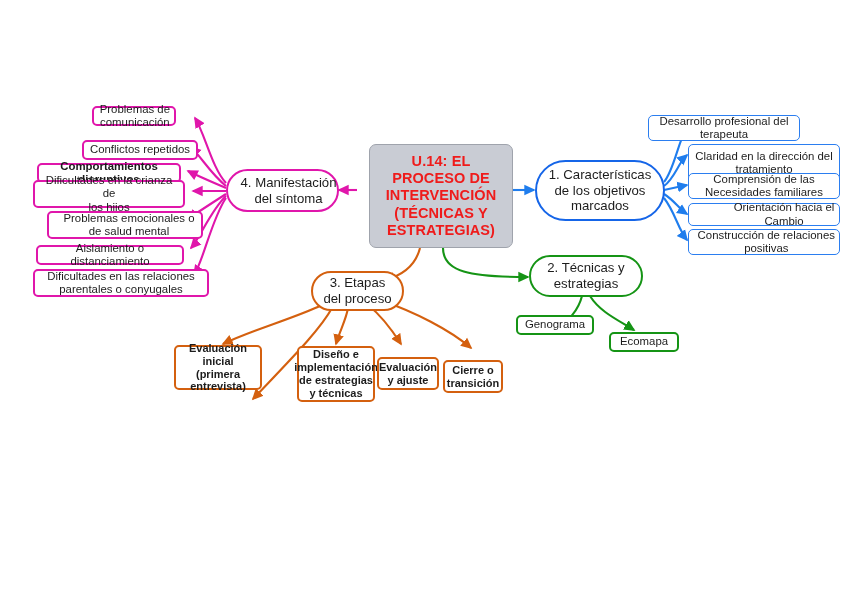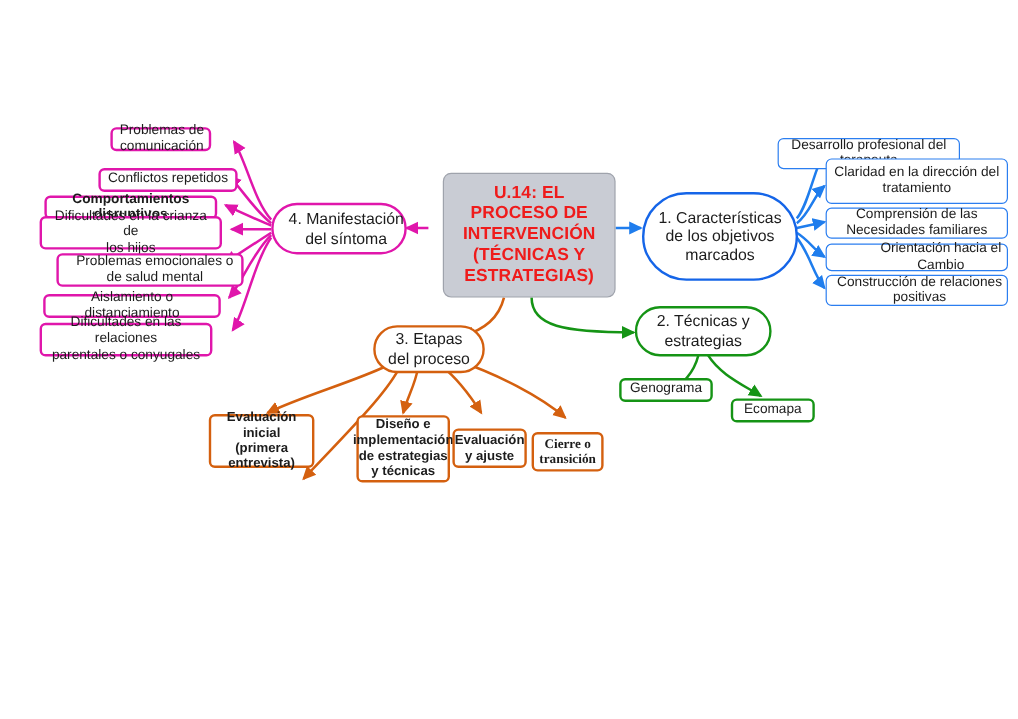--- a/index.html
+++ b/index.html
@@ -137,35 +137,35 @@
   <div class="node root" style="left:369px; top:144px; width:144px; height:104px;">
     <span>
       <span>U.14: EL</span>
       <span>PROCESO DE</span>
       <span>INTERVENCIÓN</span>
       <span>(TÉCNICAS Y</span>
       <span>ESTRATEGIAS)</span>
     </span>
   </div>
 
-  <div class="node pill pill-blue" style="left:535px; top:160px; width:130px; height:74px;">
+  <div class="node pill pill-blue" style="left:535px; top:160px; width:130px; height:61px;">
     <span>
       <span>1. Características</span>
       <span>de los objetivos</span>
       <span>marcados</span>
     </span>
   </div>
 
   <div class="node leaf leaf-blue" style="left:648px; top:115px; width:152px; height:26px;">
     <span>
       <span>Desarrollo profesional del</span>
       <span>terapeuta</span>
     </span>
   </div>
-  <div class="node leaf leaf-blue" style="left:688px; top:132px; width:152px; height:38px;text-align:center;">
+  <div class="node leaf leaf-blue" style="left:688px; top:144px; width:152px; height:38px;text-align:center;">
     <span>
       <span>Claridad en la dirección del</span>
       <span>tratamiento</span>
     </span>
   </div>
   <div class="node leaf leaf-blue" style="left:688px; top:173px; width:152px; height:26px;">
     <span>
       <span>Comprensión de las</span>
       <span>Necesidades familiares</span>
     </span>
@@ -216,21 +216,21 @@
       <span>de estrategias</span>
       <span>y técnicas</span>
     </span>
   </div>
   <div class="node leaf leaf-orange" style="left:377px; top:357px; width:62px; height:33px;">
     <span>
       <span>Evaluación</span>
       <span>y ajuste</span>
     </span>
   </div>
-  <div class="node leaf leaf-orange" style="left:443px; top:360px; width:60px; height:33px;font-family:Liberation Serif, serif;">
+  <div class="node leaf leaf-orange" style="left:443px; top:360px; width:60px; height:33px;">
     <span>
       <span>Cierre o</span>
       <span>transición</span>
     </span>
   </div>
 
   <div class="node pill pill-magenta" style="left:226px; top:169px; width:113px; height:43px;">
     <span>
       <span>4. Manifestación</span>
       <span>del síntoma</span>
@@ -257,20 +257,20 @@
   </div>
   <div class="node leaf leaf-magenta" style="left:47px; top:211px; width:156px; height:28px;padding-left:12px;">
     <span>
       <span>Problemas emocionales o</span>
       <span>de salud mental</span>
     </span>
   </div>
   <div class="node leaf leaf-magenta" style="left:36px; top:245px; width:148px; height:20px;">
     <span>Aislamiento o distanciamiento</span>
   </div>
-  <div class="node leaf leaf-magenta" style="left:33px; top:269px; width:144px; height:28px;">
+  <div class="node leaf leaf-magenta" style="left:33px; top:269px; width:176px; height:28px;">
     <span>
       <span>Dificultades en las relaciones</span>
       <span>parentales o conyugales</span>
     </span>
   </div>
 
 </div>
 
 </body></html>

